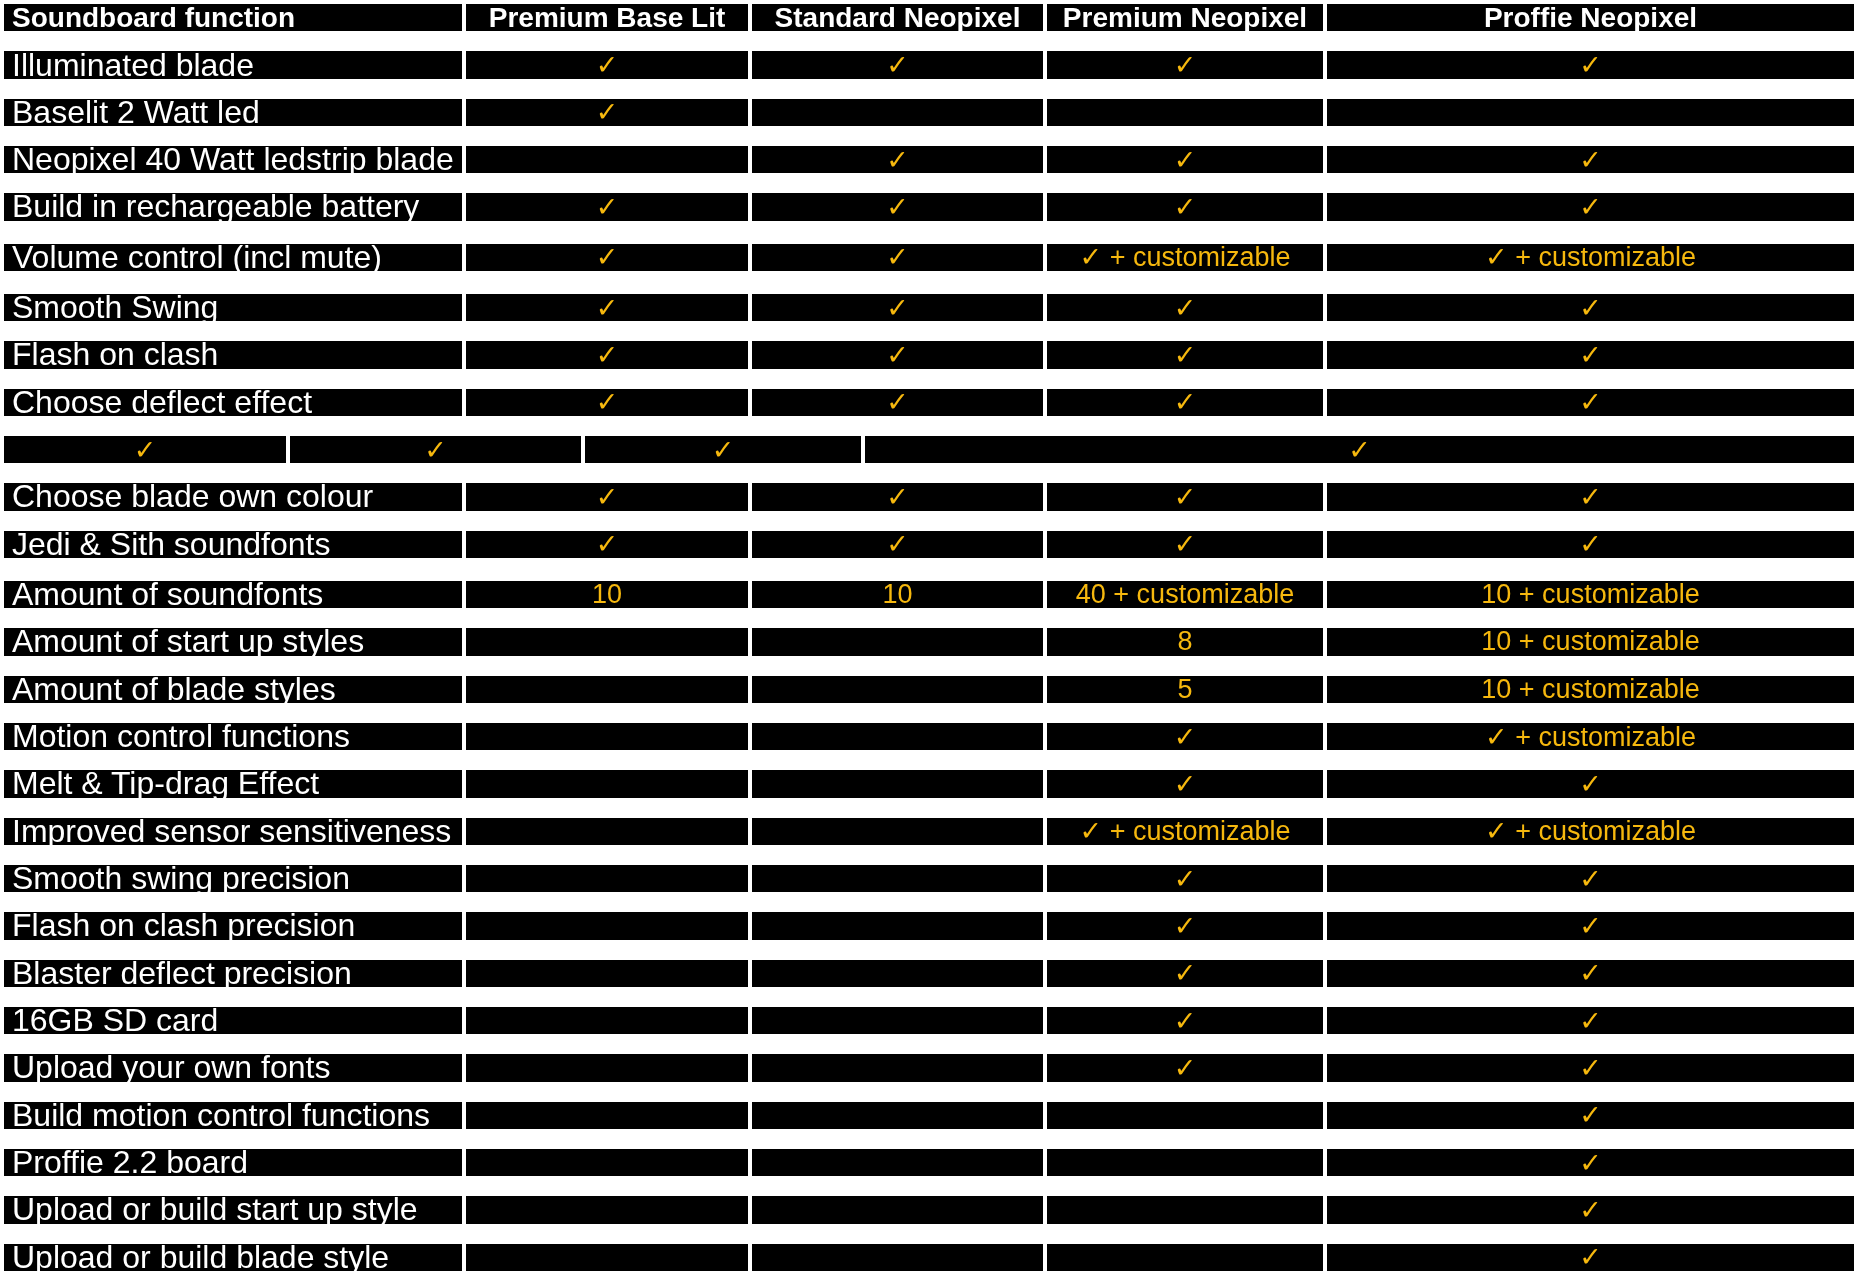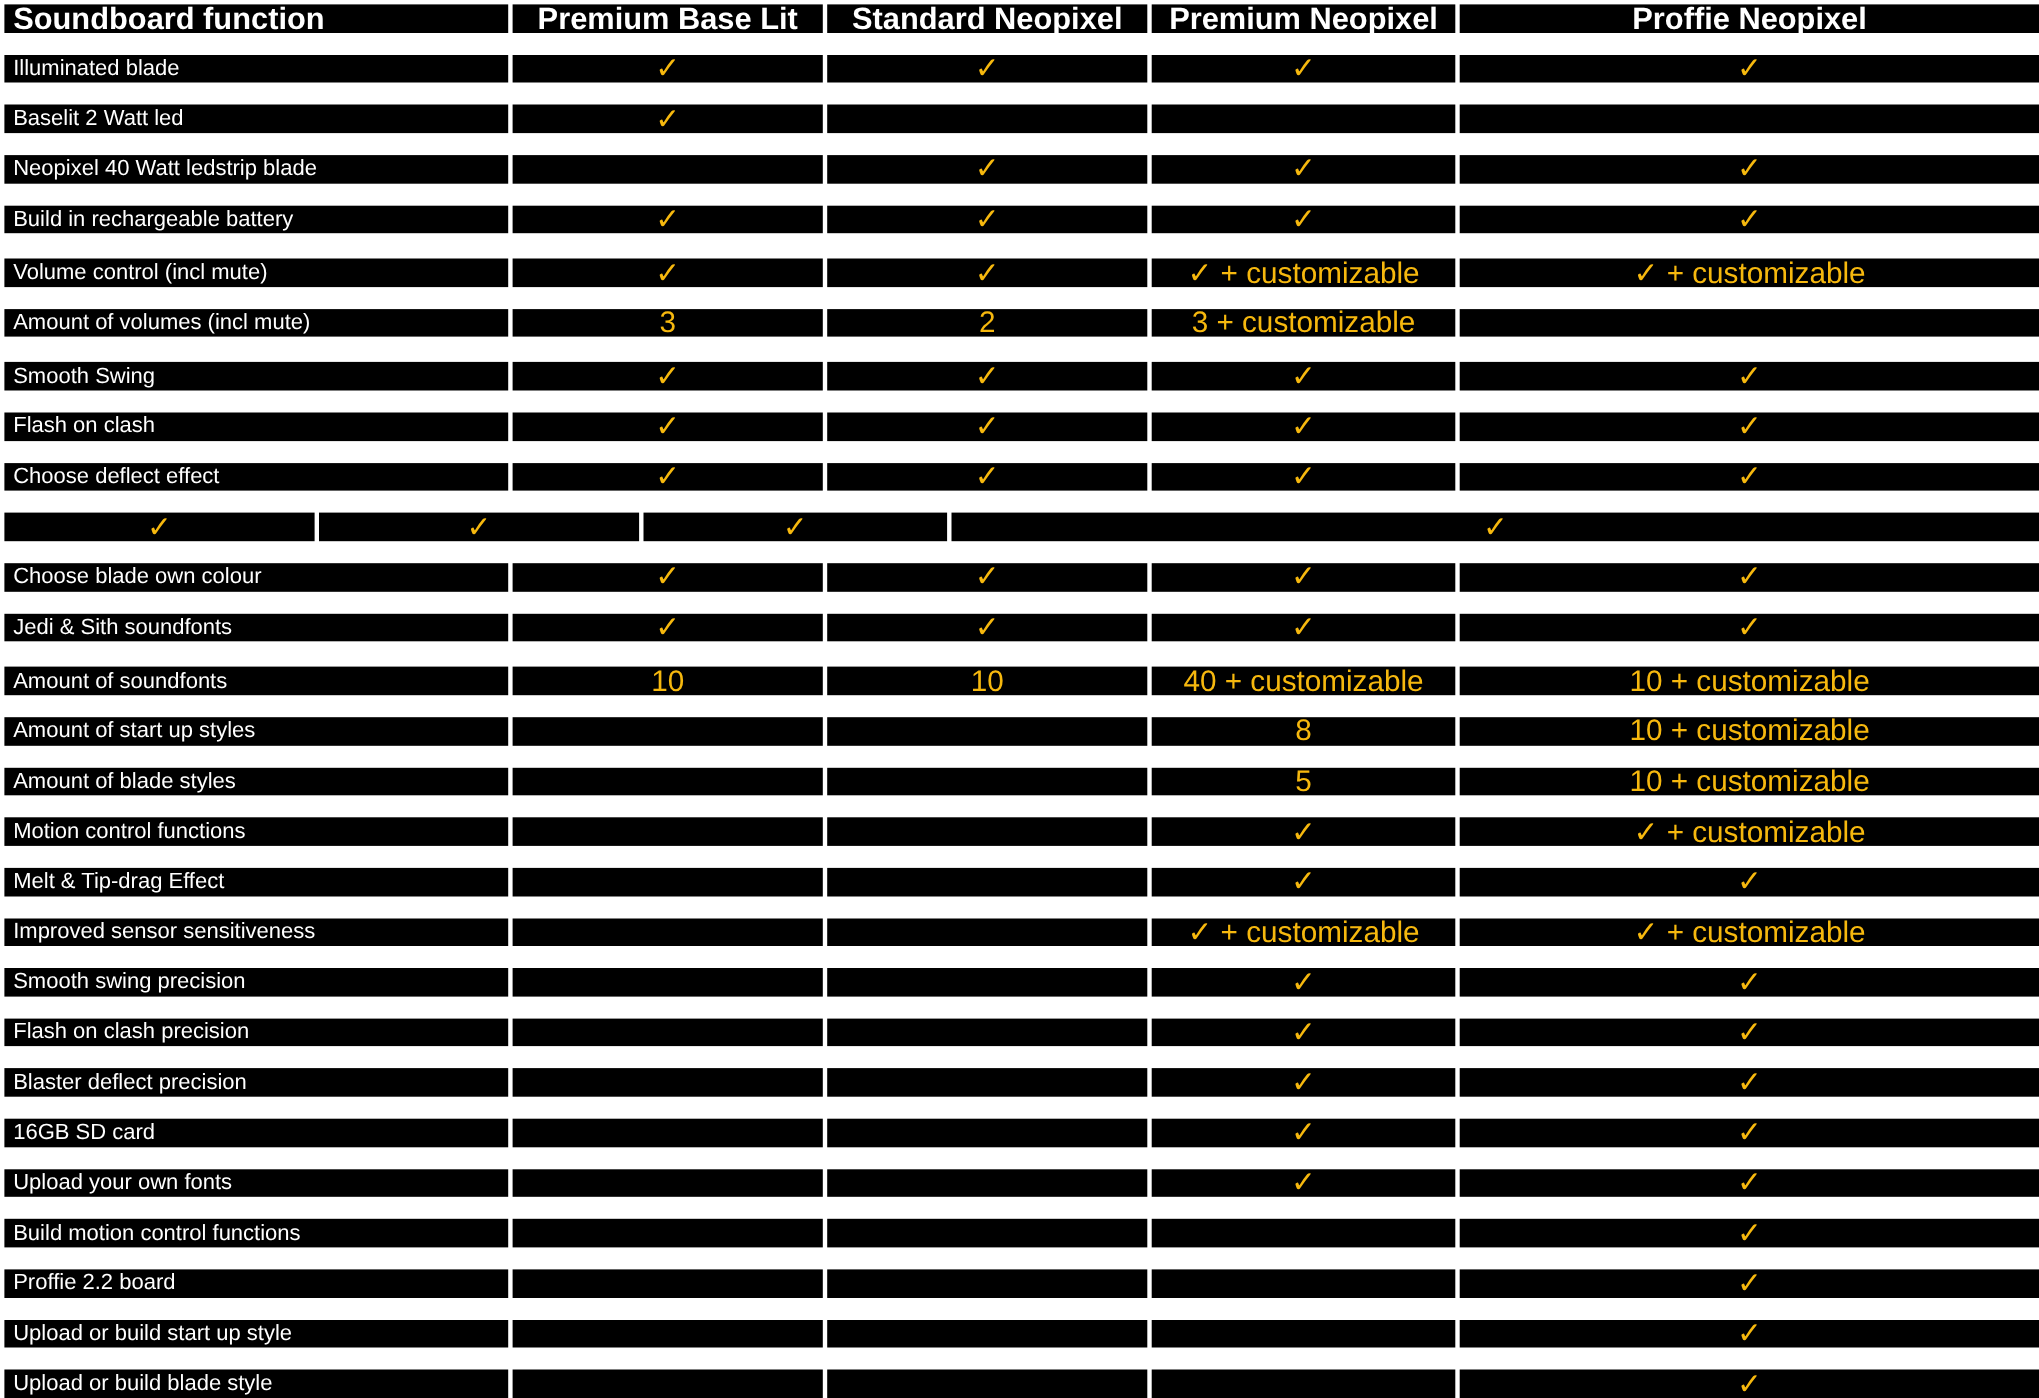--- a/index.html
+++ b/index.html
@@ -29,21 +29,21 @@
     background:var(--cellbg,#000000);
     display:flex;align-items:center;
     box-sizing:border-box;
     white-space:nowrap;
     overflow:hidden;
   }
   .cell.label{
     width:458px;flex:0 0 458px;
     padding-left:8px;
     color:var(--white,#ffffff);
-    font-size:20px;
+    font-size:32px;
     justify-content:flex-start;
   }
   .cell.c2{width:282px;flex:0 0 282px;}
   .cell.c3{width:291px;flex:0 0 291px;}
   .cell.c4{width:276px;flex:0 0 276px;}
   .cell.c5{flex:1 1 auto;}
   .cell.value{
     justify-content:center;
     color:var(--gold,#f6b80e);
     font-size:27px;
@@ -100,27 +100,20 @@
   </div>
 
   <div class="row group-break">
     <div class="cell label">Volume control (incl mute)</div>
     <div class="cell value c2">✓</div>
     <div class="cell value c3">✓</div>
     <div class="cell value c4">✓ + customizable</div>
     <div class="cell value c5">✓ + customizable</div>
   </div>
 
-  <div class="row">
-    <div class="cell label">Amount of volumes (incl mute)</div>
-    <div class="cell value c2">3</div>
-    <div class="cell value c3">2</div>
-    <div class="cell value c4">3 + customizable</div>
-    <div class="cell value c5"></div>
-  </div>
 
   <div class="row group-break">
     <div class="cell label">Smooth Swing</div>
     <div class="cell value c2">✓</div>
     <div class="cell value c3">✓</div>
     <div class="cell value c4">✓</div>
     <div class="cell value c5">✓</div>
   </div>
 
   <div class="row">

